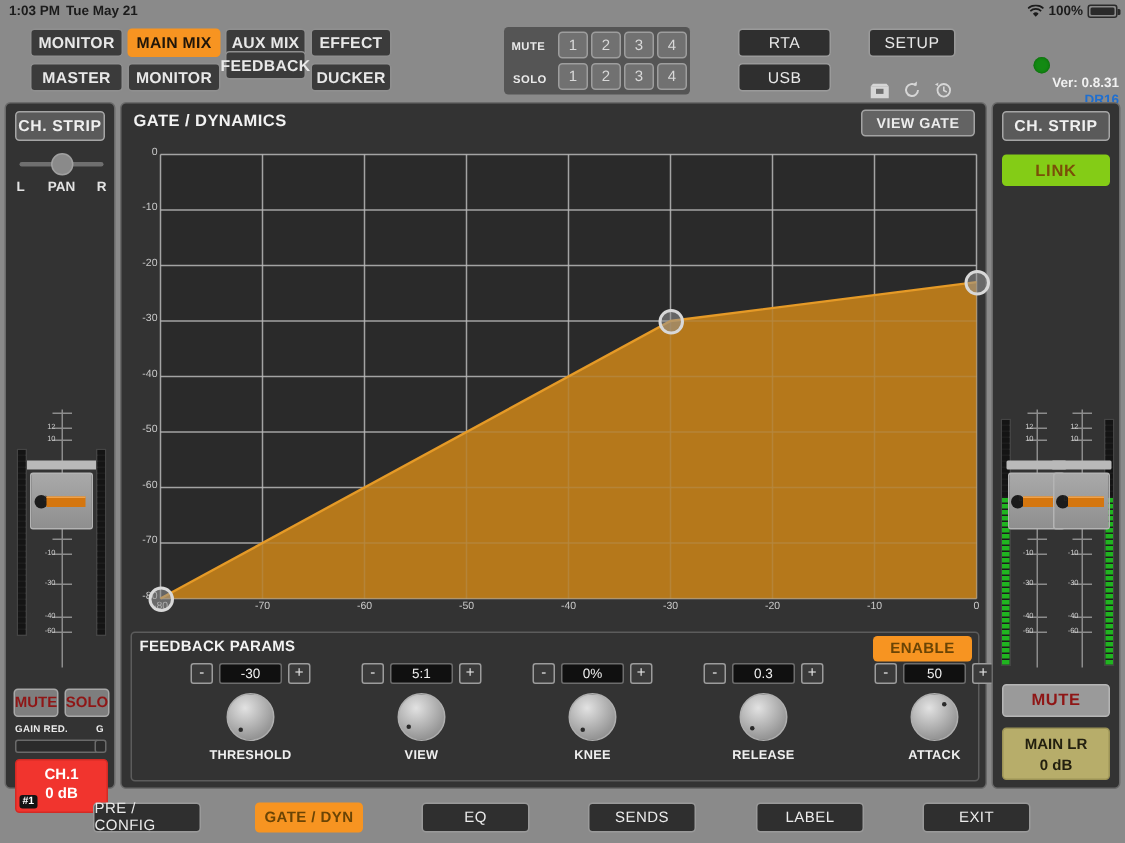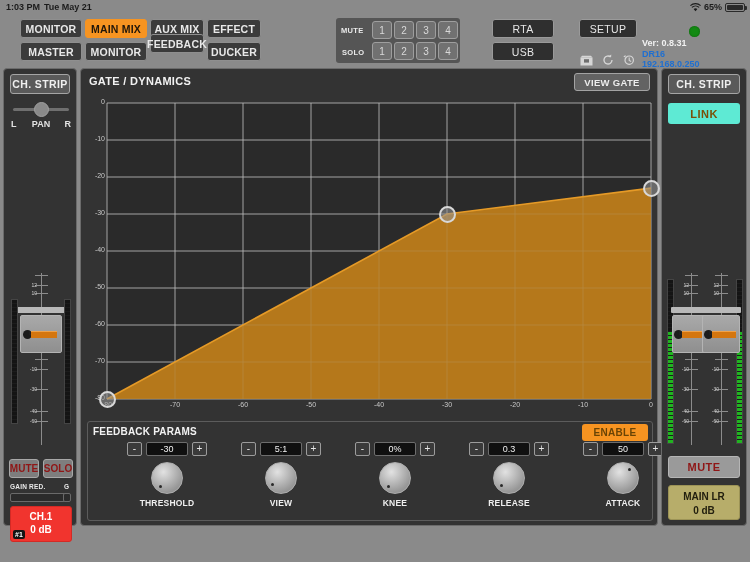--- a/index.html
+++ b/index.html
@@ -56,21 +56,21 @@
   .sq-btn {
     position: absolute; width: 62px; height: 19px; background: #2f2f2f;
     border: 1px solid #9a9a9a; border-radius: 3px; color: #e8e8e8;
     font-size: 10.5px; display:flex; align-items:center; justify-content:center;
     letter-spacing:.3px;
   }
 
   .mini-icons { position:absolute; left: 580px; top: 40px; display:flex; gap:9px; align-items:center;}
   .mini-icons svg { display:block; }
 
-  .devinfo { position: absolute; right: 4px; top: 12px; width: 104px; text-align:left; }
+  .devinfo { position: absolute; right: 4px; top: 24px; width: 104px; text-align:right; }
   .led { width: 11px; height: 11px; border-radius: 50%; background: #138a13; margin: 0 auto 1px; box-shadow: inset 0 0 2px #0a5c0a;}
   .ver { font-size: 9px; font-weight: bold; color: #f1f1f1; line-height: 11px;}
   .devname { font-size: 9px; font-weight: bold; color: #1f6fd0; line-height: 10px;}
   .devip { font-size: 9px; font-weight: bold; color: #1f6fd0; line-height: 11px;}
 
   
   .panel {
     position: absolute; background: #333333; border: 1px solid #6b6b6b; border-radius: 4px;
   }
   .side-left { left: 3px; top: 68px; width: 74px; height: 458px; }
@@ -161,21 +161,21 @@
   .sp-val { width:42px; height:14px; background:#101010; border:1px solid #6d6d6d; border-radius:2px;
             color:#f0f0f0; font-size:9px; display:flex; align-items:center; justify-content:center;}
   .knob { width:32px; height:32px; border-radius:50%; margin:6px auto 0;
           background: radial-gradient(circle at 38% 30%, #e2e2e2, #9b9b9b 68%, #7e7e7e 100%);
           position:relative; border:1px solid #aeaeae;}
   .knob i { position:absolute; width:3px; height:3px; background:#2a2a2a; border-radius:50%;}
   .knob-lbl { text-align:center; font-size:8.5px; font-weight:bold; color:#efefef; margin-top:4px; letter-spacing:.2px;}
 
   
   .link-btn {
-    position:absolute; left:6px; top:34px; right:6px; height:21px; background:#5eead4;
+    position:absolute; left:6px; top:34px; right:6px; height:21px; background:#84cc16;
     border-radius:3px; color:#7a4f08; font-size:11px; font-weight:bold;
     display:flex; align-items:center; justify-content:center; letter-spacing:.5px;
   }
   .mute-wide {
     position:absolute; left:6px; top:387px; right:6px; height:22px;
     background:#9a9a9a; border:1px solid #b5b5b5; border-radius:3px;
     color:#8f1616; font-size:11px; font-weight:bold;
     display:flex; align-items:center; justify-content:center; letter-spacing:.4px;
   }
   .mainlr {
@@ -203,21 +203,21 @@
     <span class="sb-time">1:03 PM</span>
     <span class="sb-date">Tue May 21</span>
     <span class="sb-right">
       <span class="wifi-ico">
         <svg width="11" height="9" viewBox="0 0 11 9">
             <path d="M5.5 8.2 3.6 6.1a2.8 2.8 0 0 1 3.8 0z" fill="#1b1b1b"></path>
             <path d="M1.9 4.4a5.2 5.2 0 0 1 7.2 0" stroke="#1b1b1b" stroke-width="1.1" fill="none"></path>
             <path d="M0.4 2.6a7.5 7.5 0 0 1 10.2 0" stroke="#1b1b1b" stroke-width="1.1" fill="none"></path>
           </svg>
       </span>
-      <span class="batt-pct">65%</span>
+      <span class="batt-pct">100%</span>
       <span class="batt">
           <i></i>
         </span>
     </span>
   </div>
 
   <div class="topbar">
     <div class="nav-btn" style="left:20px;top:5px;width:62px;">MONITOR</div>
     <div class="nav-btn active" style="left:85px;top:5px;width:62px;">MAIN MIX</div>
     <div class="nav-btn" style="left:150px;top:5px;width:54px;">AUX MIX</div>
@@ -658,13 +658,21 @@
       </div>
     </div>
 
     <div class="mute-wide">MUTE</div>
     <div class="mainlr">
       <div>MAIN LR</div>
       <div>0 dB</div>
     </div>
   </div>
 
+  <div class="bottombar">
+    <div class="bb-btn" style="left:62px;width:72px;">PRE / CONFIG</div>
+    <div class="bb-btn active" style="left:170px;width:72px;">GATE / DYN</div>
+    <div class="bb-btn" style="left:281px;width:72px;">EQ</div>
+    <div class="bb-btn" style="left:392px;width:72px;">SENDS</div>
+    <div class="bb-btn" style="left:504px;width:72px;">LABEL</div>
+    <div class="bb-btn" style="left:615px;width:72px;">EXIT</div>
+  </div>
 </div>
 
 </body></html>

